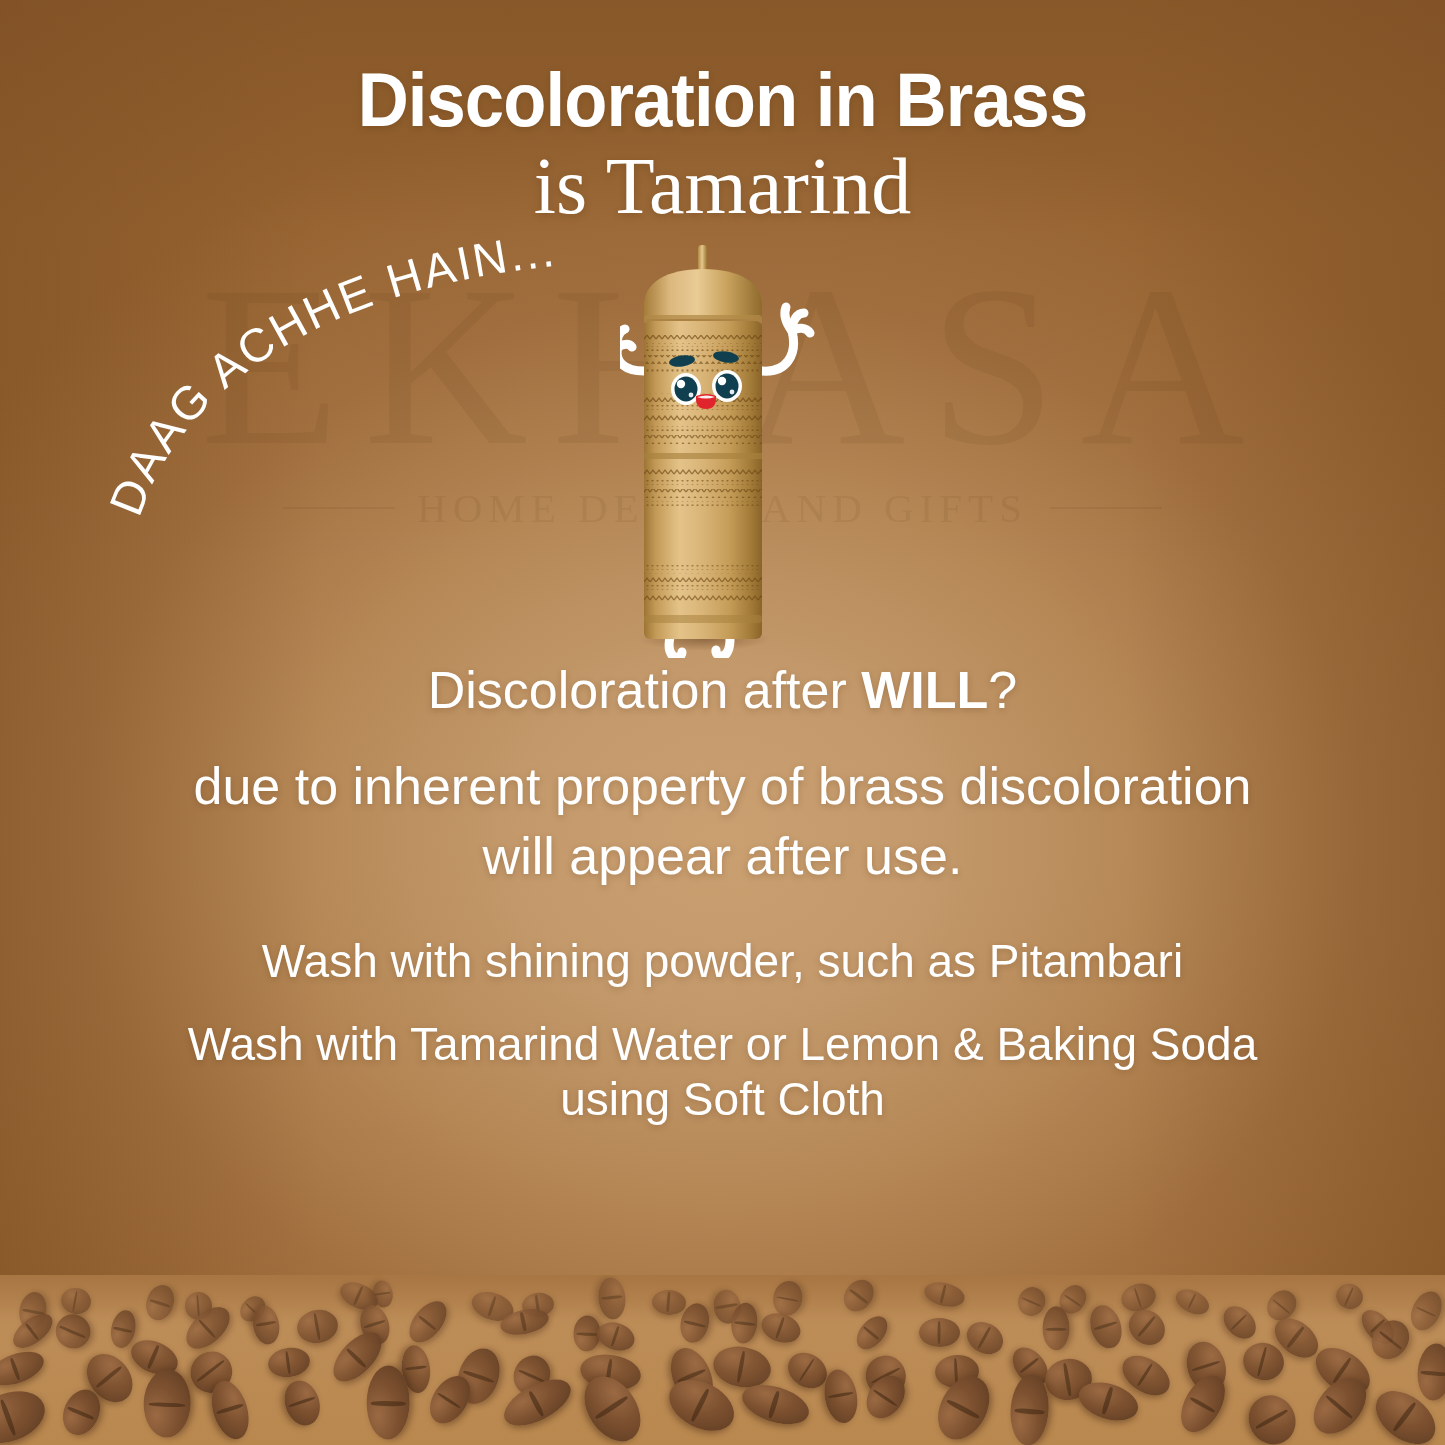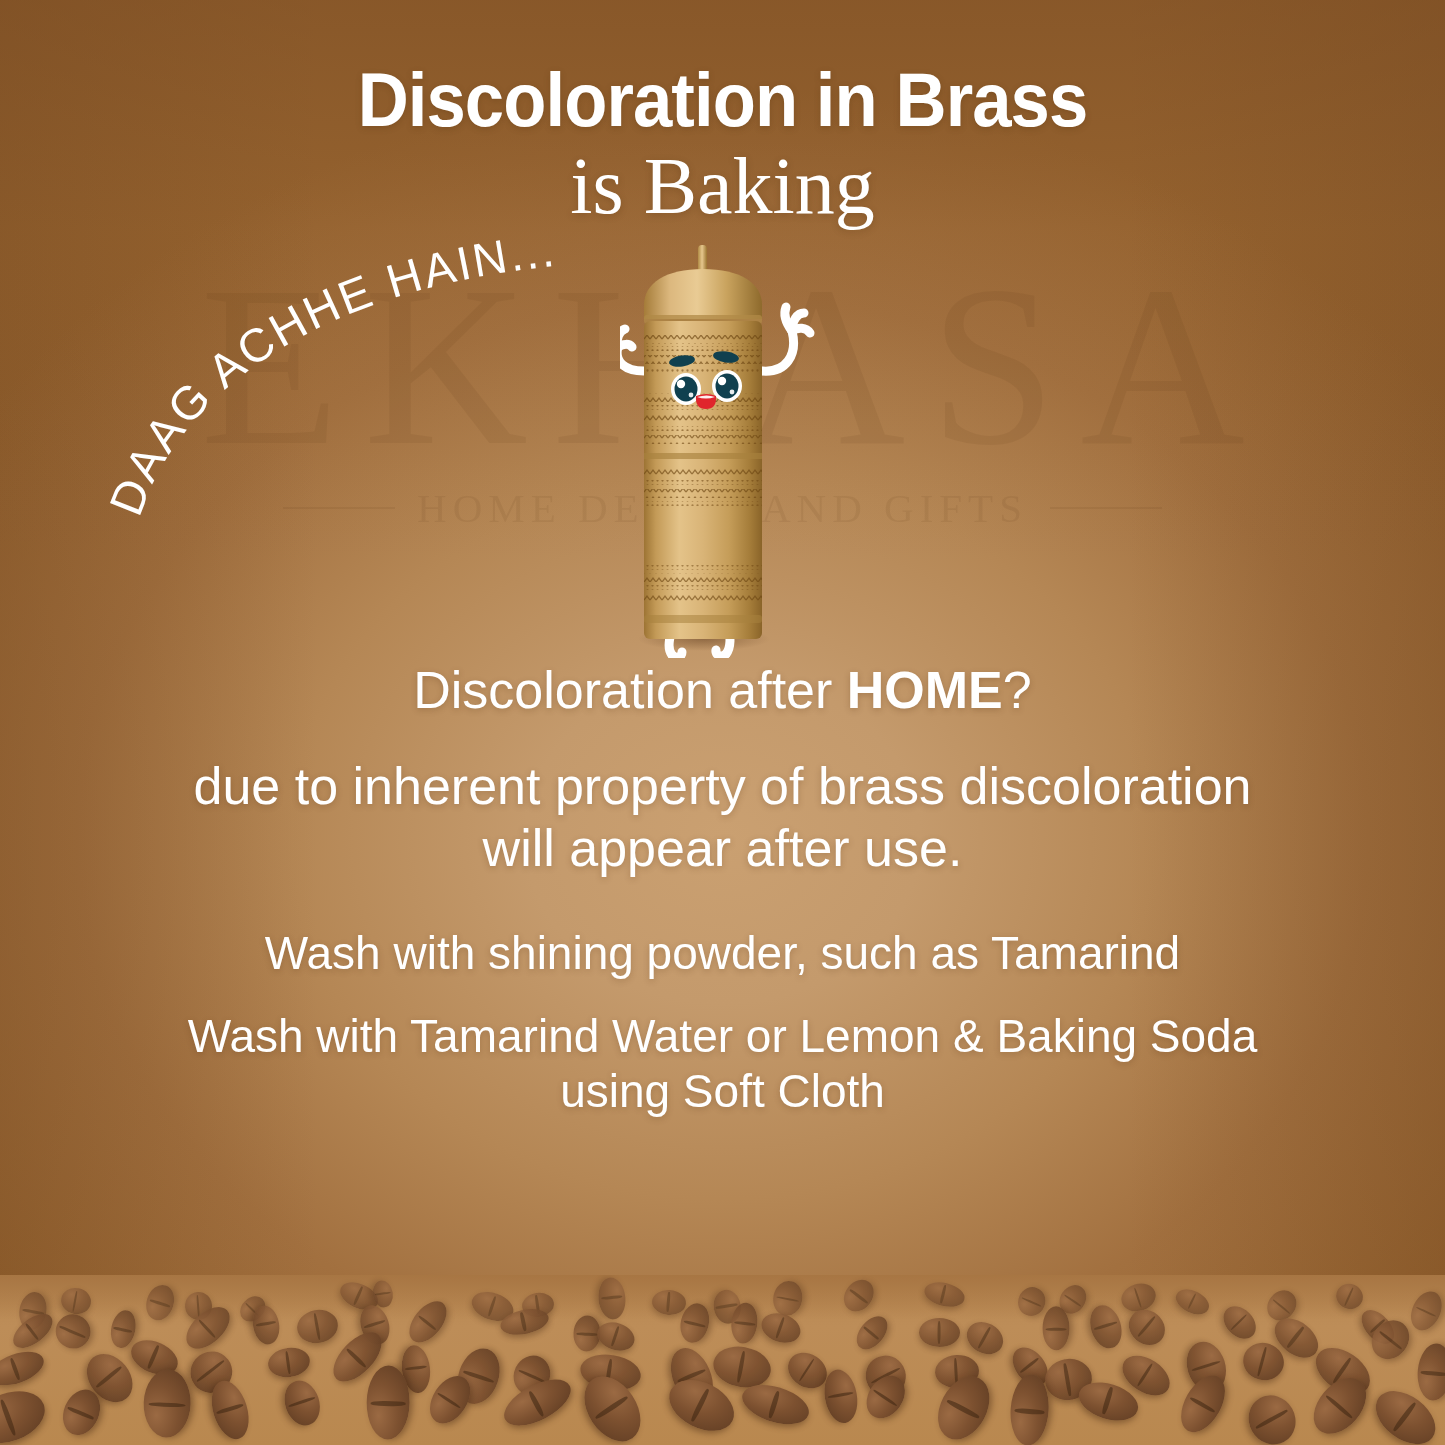--- a/index.html
+++ b/index.html
@@ -175,21 +175,21 @@
     <div class="wm-name">EKHASA</div>
     <div class="wm-tag">
       <i class="rule"></i>
       <span>HOME DECOR AND GIFTS</span>
       <i class="rule"></i>
     </div>
   </div>
 
   <div class="headline">
     <span class="l1">Discoloration in Brass</span>
-    <span class="l2">is Baking</span>
+    <span class="l2">is Tamarind</span>
   </div>
 
   <svg class="arc" viewBox="0 0 620 330">
     <defs>
       <path id="arcpath" d="M 40,300 C 80,150 250,42 520,32" fill="none"></path>
     </defs>
     <text>
       <textPath href="#arcpath" startOffset="2%">DAAG ACHHE HAIN...</textPath>
     </text>
   </svg>
@@ -307,29 +307,29 @@
       <g>
         <path d="M76,153 q11,-4 20,0 q1,13 -10,13 q-11,0 -10,-13 z" fill="#e0252c"></path>
         <path d="M77,154 q10,-3 18,0 q-9,3 -18,0 z" fill="#ffffff" opacity=".92"></path>
       </g>
     </g>
   </svg>
 
   <div class="body-copy">
 
     <div class="line-a">
-      <span>Discoloration after </span><b>HOME</b><span>?</span>
+      <span>Discoloration after </span><b>WILL</b><span>?</span>
     </div>
 
 
     <div class="line-c">due to inherent property of brass discoloration</div>
-    <div class="line-c" style="margin-top:0">will appear after use.</div>
-
-
-    <div class="line-d">Wash with shining powder, such as Tamarind</div>
+    <div class="line-c" style="margin-top:8px">will appear after use.</div>
+
+
+    <div class="line-d">Wash with shining powder, such as Pitambari</div>
     <div class="line-e">Wash with Tamarind Water or Lemon &amp; Baking Soda</div>
     <div class="line-or">using Soft Cloth</div>
   </div>
 
   <div class="floor" id="floor">
       <div class="bean" style="width: 38.3854px; height: 27.4443px; left: 14.322px; top: 22.3372px; opacity: 0.72; transform: rotate(-79.7023deg);"></div>
       <div class="bean" style="width: 29.6469px; height: 26.3667px; left: 60.8514px; top: 12.9093px; opacity: 0.72; transform: rotate(10.5149deg);"></div>
       <div class="bean" style="width: 36.3018px; height: 26.8788px; left: 141.848px; top: 14.4328px; opacity: 0.72; transform: rotate(-72.45deg);"></div>
       <div class="bean" style="width: 26.5955px; height: 27.6157px; left: 184.961px; top: 17.3537px; opacity: 0.72; transform: rotate(-4.17819deg);"></div>
       <div class="bean" style="width: 27.583px; height: 22.4061px; left: 239.283px; top: 23.0468px; opacity: 0.72; transform: rotate(-45.6374deg);"></div>

